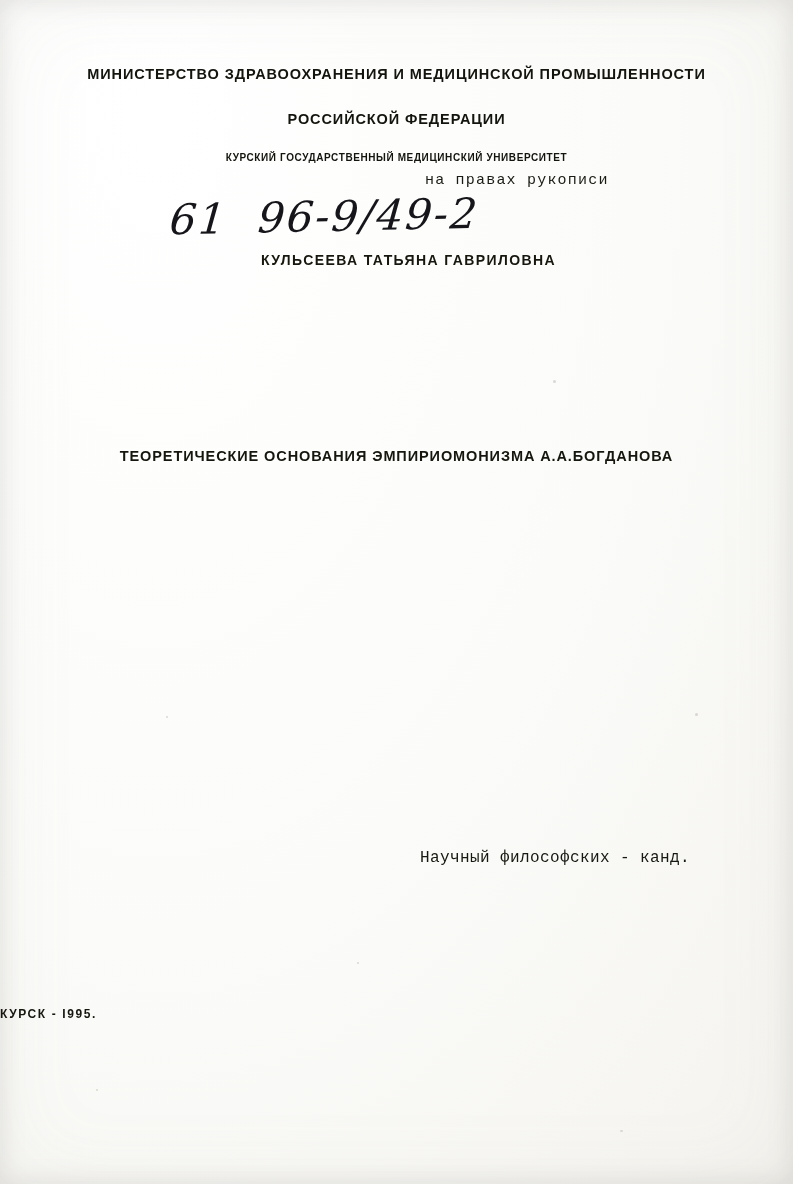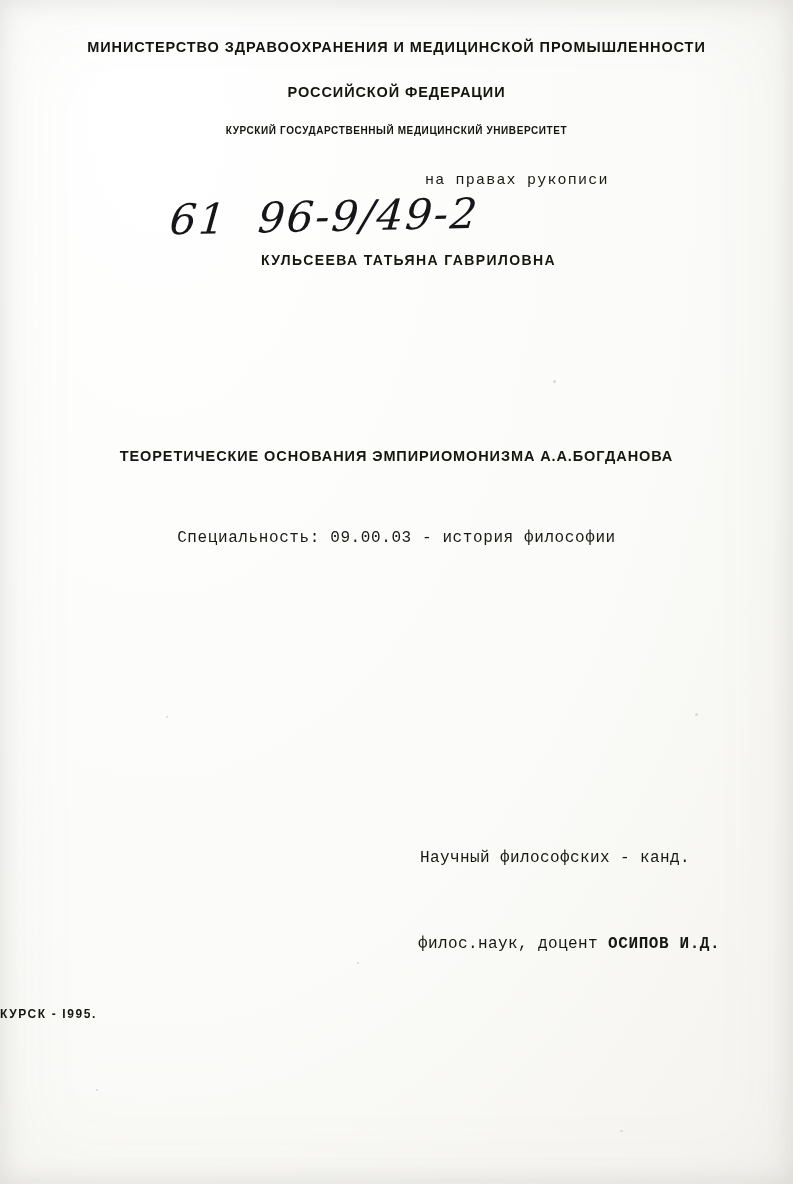--- a/index.html
+++ b/index.html
@@ -51,20 +51,21 @@
     top: 40px;
   }
   .org-line {
     font-family: "Liberation Sans", "DejaVu Sans", sans-serif;
     font-weight: bold;
     font-size: 14.5px;
     letter-spacing: 0.9px;
     text-align: center;
     color: #14140f;
     line-height: 1.0;
+    margin-top: 27px;
   }
   .org-line.l1 { font-size: 14.5px; }
   .org-line.l2 { margin-top: 30px; font-size: 14.5px; }
   .org-line.l3 { margin-top: 27px; font-size: 10px; letter-spacing: 0.6px; }
 
   
   .handwritten {
     position: absolute;
     left: 78px;
     top: 144px;
@@ -196,26 +197,24 @@
     <div class="handwritten">
       <span class="num">61  96-9/49-2</span>
     </div>
 
     <div class="manuscript-note">на правах рукописи</div>
 
     <div class="author">КУЛЬСЕЕВА ТАТЬЯНА ГАВРИЛОВНА</div>
 
     <div class="title">ТЕОРЕТИЧЕСКИЕ ОСНОВАНИЯ ЭМПИРИОМОНИЗМА А.А.БОГДАНОВА</div>
 
-    <div class="speciality">Специальность: 09.00.03 - история философии</div>
 
 
     <div class="supervisor">
       <div class="l1">Научный философских - канд.</div>
-      <div class="l2"><span>филос.наук, доцент </span><b>ОСИПОВ И.Д.</b></div>
     </div>
 
     <div class="city-year">КУРСК - I995.</div>
 
     <div class="speck" style="left:553px; top:380px; width:3px; height:3px;"></div>
     <div class="speck" style="left:695px; top:713px; width:3px; height:3px;"></div>
     <div class="speck" style="left:166px; top:716px; width:2px; height:2px;"></div>
     <div class="speck" style="left:357px; top:962px; width:2px; height:2px;"></div>
     <div class="speck" style="left:96px; top:1089px; width:2px; height:2px;"></div>
     <div class="speck" style="left:620px; top:1130px; width:3px; height:2px;"></div>

